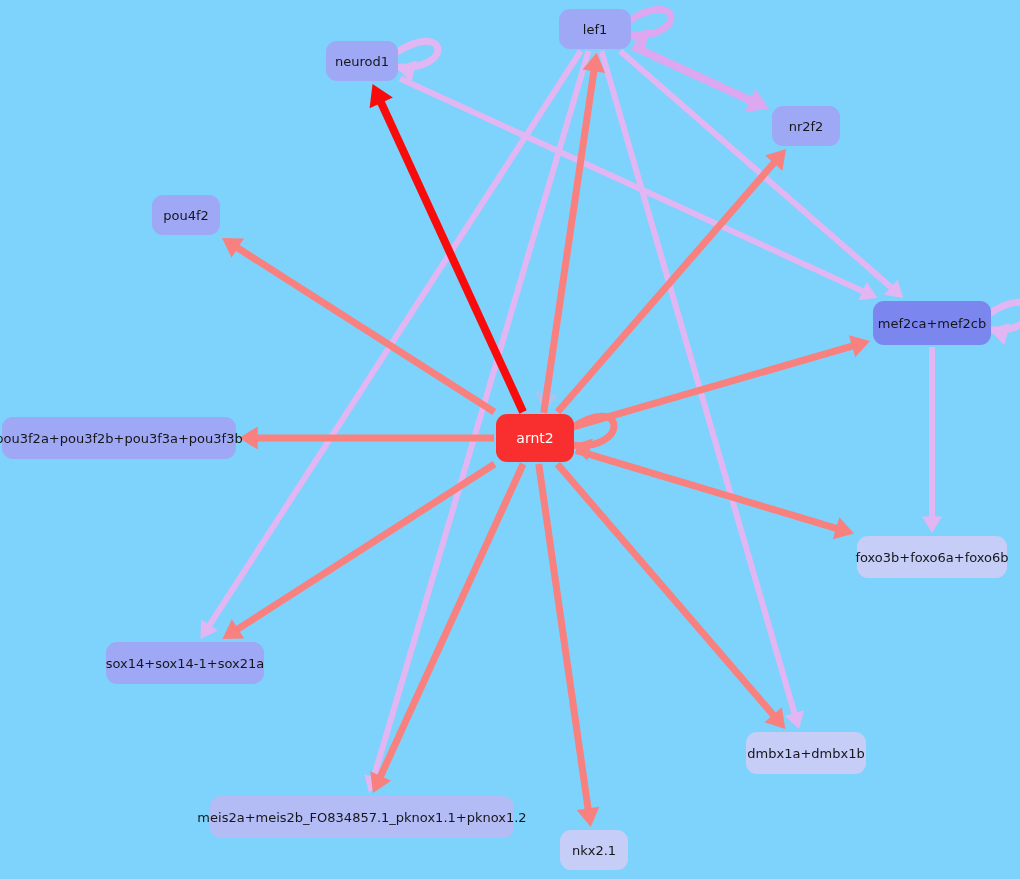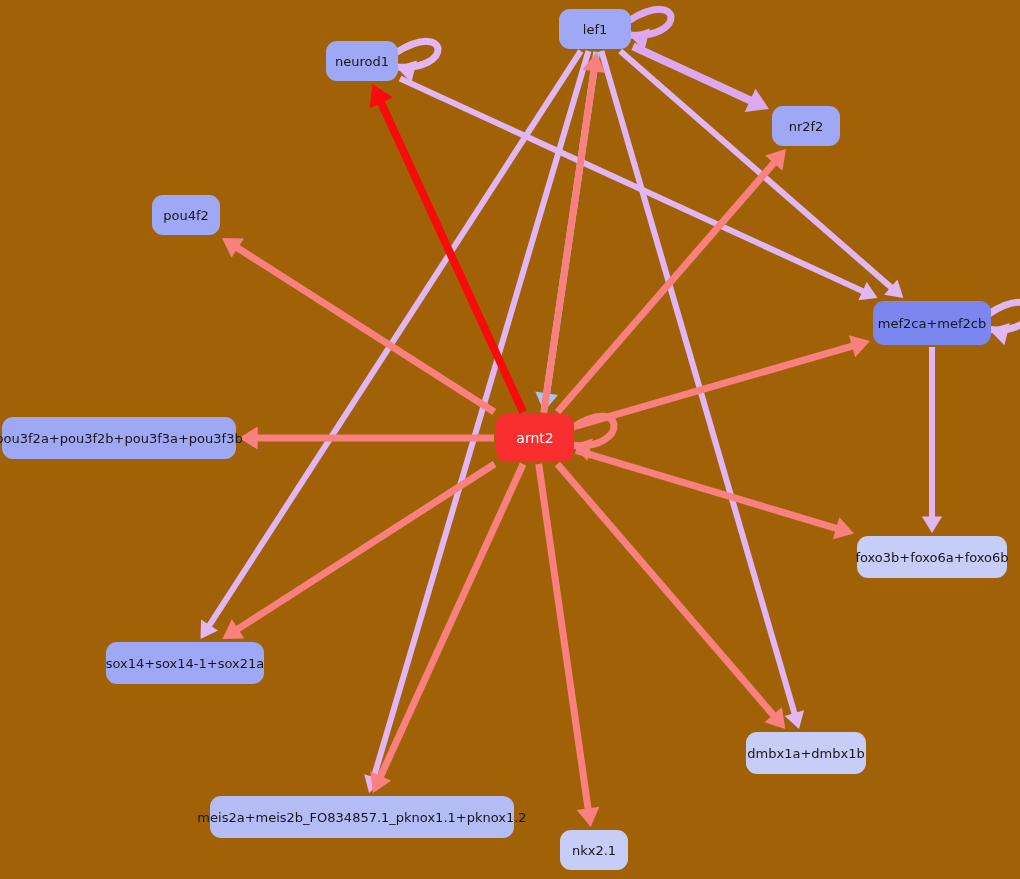--- a/index.html
+++ b/index.html
@@ -11,21 +11,21 @@
   body {
     width: 1020px;
     height: 879px;
     overflow: hidden;
     font-family: "DejaVu Sans", "Liberation Sans", sans-serif;
   }
   #graph-root {
     position: relative;
     width: 1020px;
     height: 879px;
-    background: #a16207;
+    background: #7dd3fc;
   }
   svg#network-svg {
     display: block;
     width: 1020px;
     height: 879px;
   }
   .node-rect {
     stroke: none;
   }
   .node-label {

